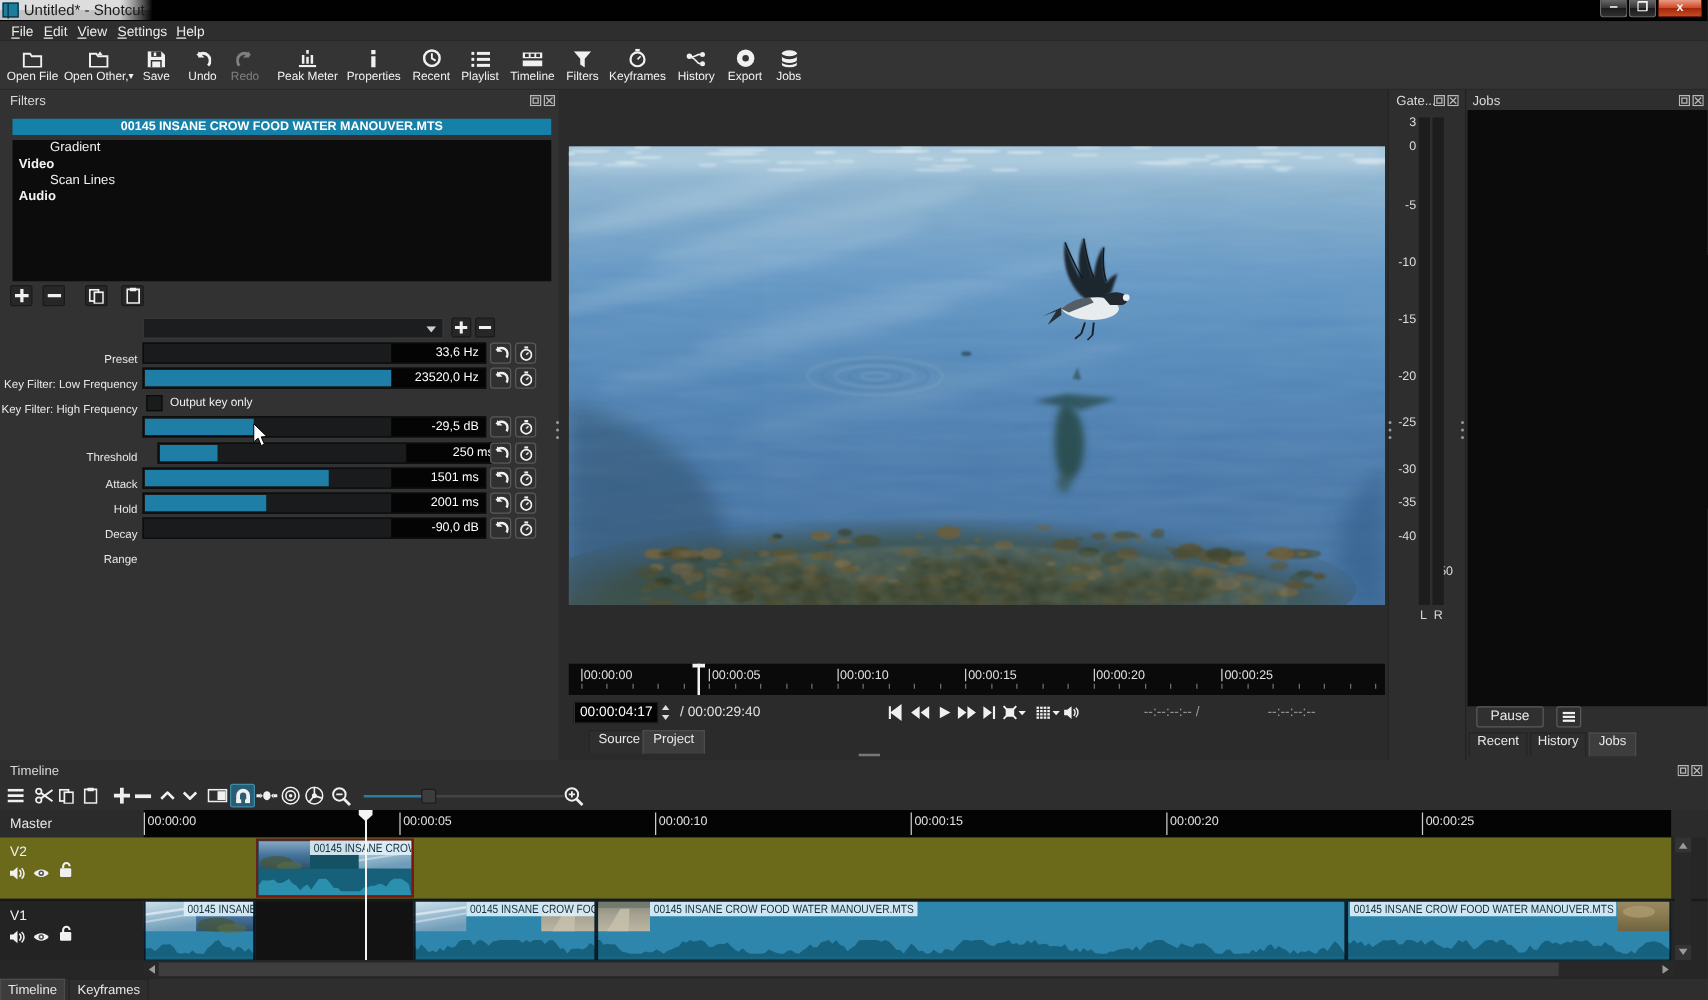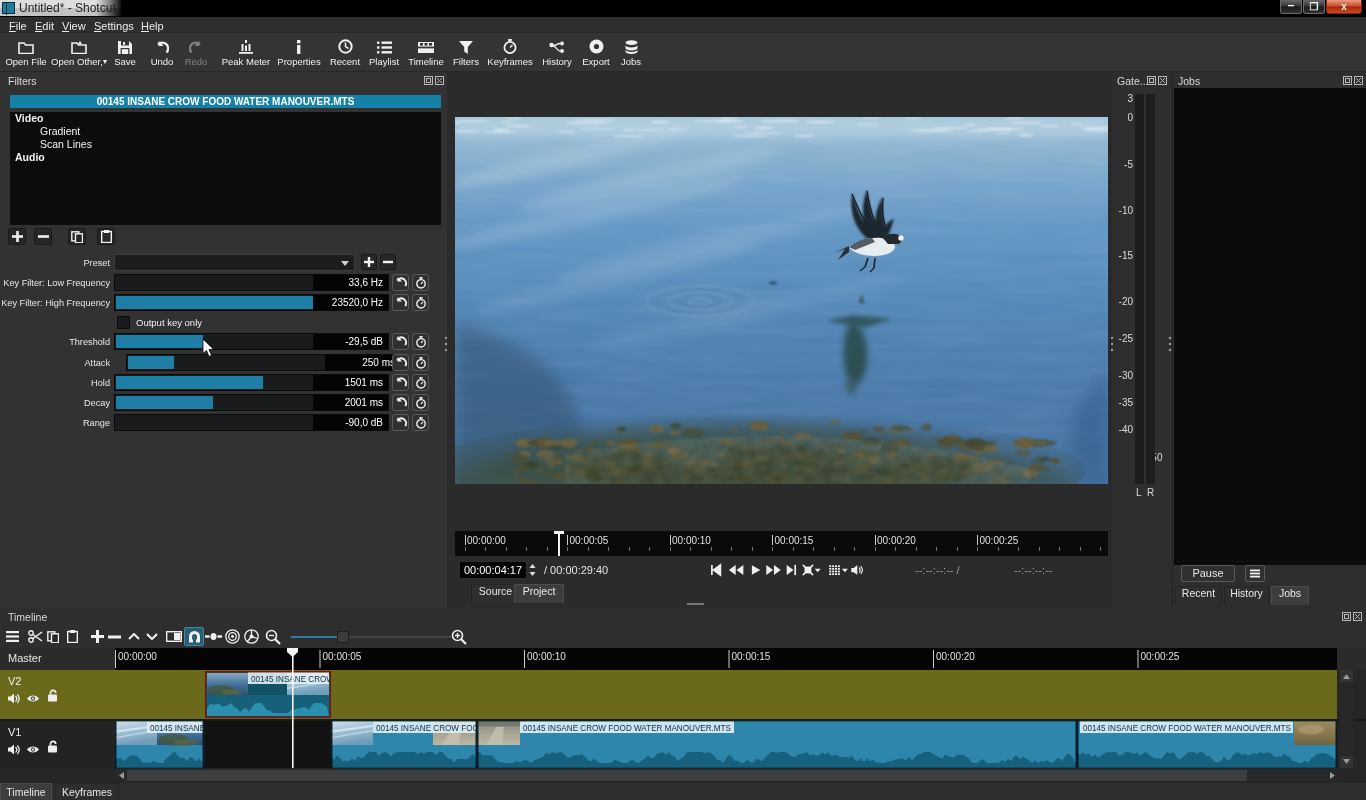--- a/index.html
+++ b/index.html
@@ -37,21 +37,21 @@
 #filters { position:absolute; left:0; top:72px; width:445px; height:536px; background:#323232; }
 .paneltitle { position:absolute; font-size:10.5px; color:#d9d9d9; }
 #fheader { position:absolute; left:10px; top:23px; width:431px; height:13px; background:#1681a8; color:#fff;
   font-weight:bold; font-size:10px; text-align:center; line-height:13px; }
 #flist { position:absolute; left:10px; top:40px; width:431px; height:113px; background:#0c0c0c; }
 .flrow { height:13px; line-height:13px; font-size:10.5px; color:#f2f2f2; padding-left:30px; }
 .flrow.hdr { font-weight:bold; padding-left:5px; }
 .flrow.sel { background:#1478a0; position:relative; }
 .sqbtn { position:absolute; width:18px; height:17px; background:#272727; border:1px solid #1a1a1a; border-radius:2px;
   display:flex; align-items:center; justify-content:center; }
-.plabel { position:absolute; font-size:9.2px; padding-top:1px; color:#e8e8e8; text-align:right; right:335px; white-space:nowrap; }
+.plabel { position:absolute; font-size:9.2px; padding-top:1px; color:#e8e8e8; text-align:right; right:335px; white-space:nowrap;margin-top:24px; }
 .slider { position:absolute; left:114px; width:275px; height:17px; background:#191b1c; border:1px solid #0a0a0a; }
 .sfill { position:absolute; left:1px; top:1px; bottom:1px; background:#1f7ea5; }
 .sval { position:absolute; right:0px; top:0px; bottom:0px; width:75px; background:#040404; color:#fff;
   font-size:10px; text-align:right; line-height:15px; padding-right:5px; }
 .rbtn { position:absolute; width:17px; height:17px; background:#303030; border:1px solid #5a5a5a; border-radius:3px;
   display:flex; align-items:center; justify-content:center; }
 
 #player { position:absolute; left:447px; top:72px; width:663px; height:536px; background:#2b2b2b; }
 #scrub { position:absolute; left:8px; top:459px; width:653px; height:25px; background:#0a0a0a; }
 .tab { position:absolute; height:19px; background:#2e2e2e; color:#e8e8e8; font-size:10.5px; text-align:center;
@@ -259,22 +259,22 @@
 <div class="abs" style="left:424px; top:4px;">
       <svg width="20" height="9" viewBox="0 0 20 9">
         <rect x="0.5" y="0.5" width="8" height="8" fill="none" stroke="#b8b8b8"></rect>
         <rect x="2.5" y="2.5" width="4" height="4" fill="none" stroke="#b8b8b8"></rect>
         <rect x="11.5" y="0.5" width="8" height="8" fill="none" stroke="#b8b8b8"></rect>
         <path d="M13 2 l5 5 M18 2 l-5 5" stroke="#b8b8b8"></path>
       </svg>
     </div>
 <div id="fheader">00145 INSANE CROW FOOD WATER MANOUVER.MTS</div>
 <div id="flist">
+  <div class="flrow">Gradient</div>
   <div class="flrow hdr">Video</div>
-  <div class="flrow">Gradient</div>
   <div class="flrow">Scan Lines</div>
   <div class="flrow hdr">Audio</div>
 </div>
 <div class="sqbtn" style="left:8px; top:156px;">
       <svg width="11" height="11" viewBox="0 0 11 11">
         <rect x="4.2" y="0" width="2.6" height="11" fill="#f0f0f0"></rect>
         <rect x="0" y="4.2" width="11" height="2.6" fill="#f0f0f0"></rect>
       </svg>
     </div>
 <div class="sqbtn" style="left:34px; top:156px;">

